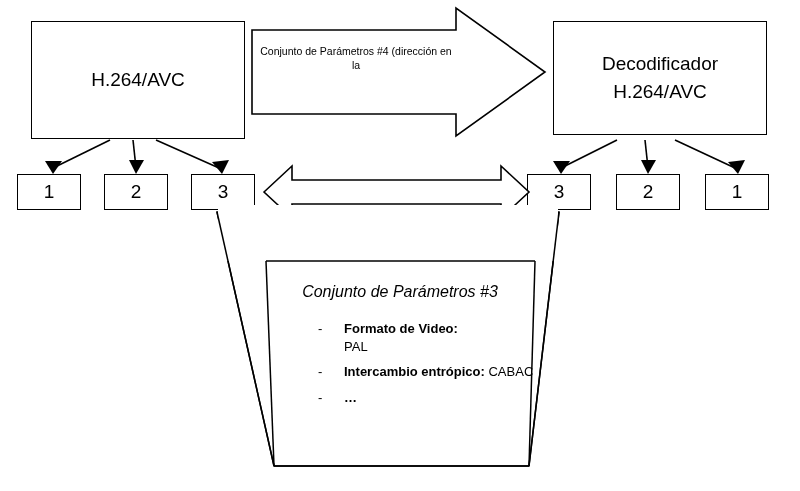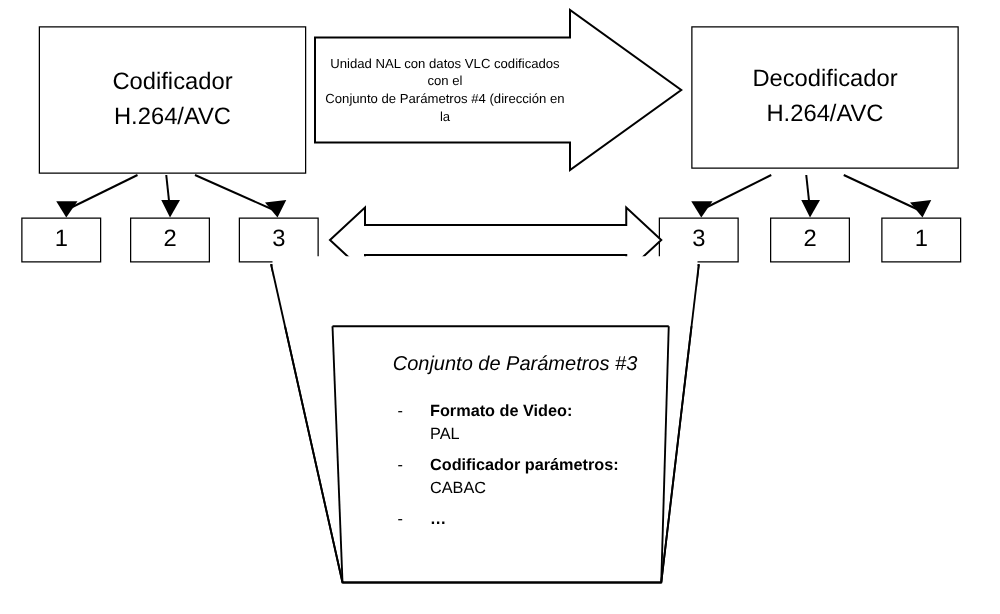--- a/index.html
+++ b/index.html
@@ -92,21 +92,20 @@
     text-align: center;
   }
   .italic { font-style: italic; }
 </style>
 </head>
 <body>
 
 <div id="stage">
 
   <div class="box codec-box" style="left:31px; top:21px; width:214px; height:118px;">
-    <span class="line">Codificador</span>
     <span class="line">H.264/AVC</span>
   </div>
 
   <div class="box codec-box" style="left:553px; top:21px; width:214px; height:114px;">
     <span class="line">Decodificador</span>
     <span class="line">H.264/AVC</span>
   </div>
 
   <div class="box num-box" style="left:17px; top:174px; width:64px; height:36px;">
     <span>1</span>
@@ -157,39 +156,38 @@
     <rect x="218" y="205" width="340" height="56" fill="#ffffff"></rect>
     <line x1="217" y1="212" x2="274" y2="466" stroke="#000000" stroke-width="1.5"></line>
     <line x1="559" y1="212" x2="529" y2="466" stroke="#000000" stroke-width="1.5"></line>
     <line x1="274" y1="466" x2="529" y2="466" stroke="#000000" stroke-width="1.5"></line>
     <line x1="266" y1="261" x2="535" y2="261" stroke="#000000" stroke-width="1.5"></line>
     <line x1="266" y1="261" x2="274" y2="466" stroke="#000000" stroke-width="1.5"></line>
     <line x1="535" y1="261" x2="529" y2="466" stroke="#000000" stroke-width="1.5"></line>
   </svg>
 
   <div class="arrow-text" style="left:256px; top:44px; width:200px;">
-    <div>Unidad NAL con datos VLC codificados con el</div>
     <div>Conjunto de Parámetros #4 (dirección en  la</div>
   </div>
 
 
-  <div class="params-title" style="left:282px; top:283px;">Conjunto de Parámetros #3</div>
+  <div class="params-title" style="left:270px; top:283px;">Conjunto de Parámetros #3</div>
 
   <div class="params-list">
     <div class="params-row">
       <span class="dash">-</span>
       <span class="pval">
         <b>Formato de Video:</b><br>
         <span class="normal">PAL</span>
       </span>
     </div>
     <div class="params-row">
       <span class="dash">-</span>
       <span class="pval">
-        <b>Codificador parámetros:</b>
+        <b>Intercambio entrópico:</b>
         <span class="normal">CABAC</span>
       </span>
     </div>
     <div class="params-row">
       <span class="dash">-</span>
       <span class="pval">
         <b>…</b>
       </span>
     </div>
   </div>

